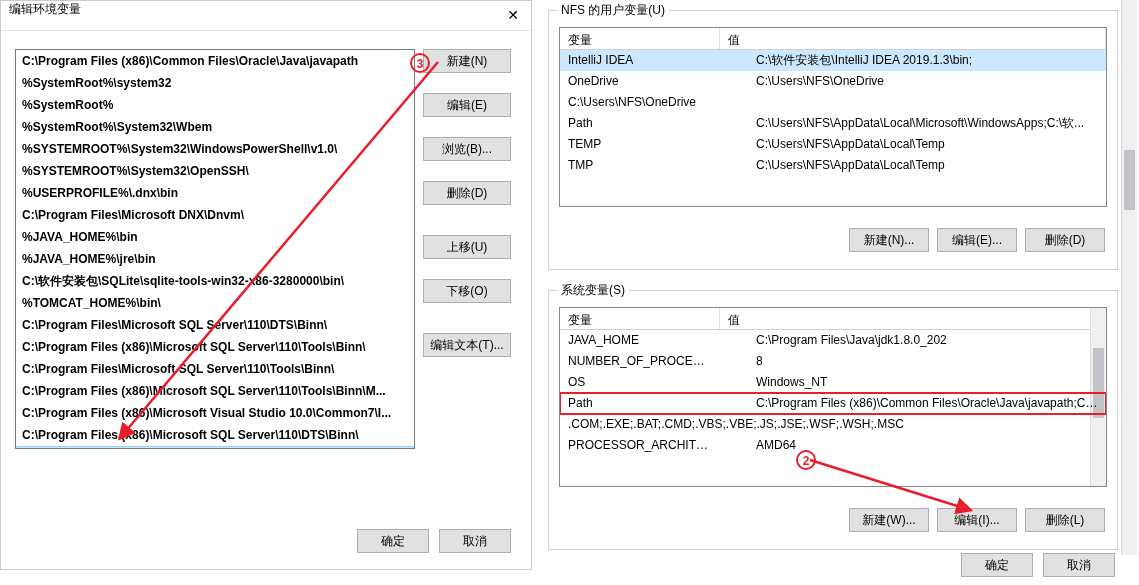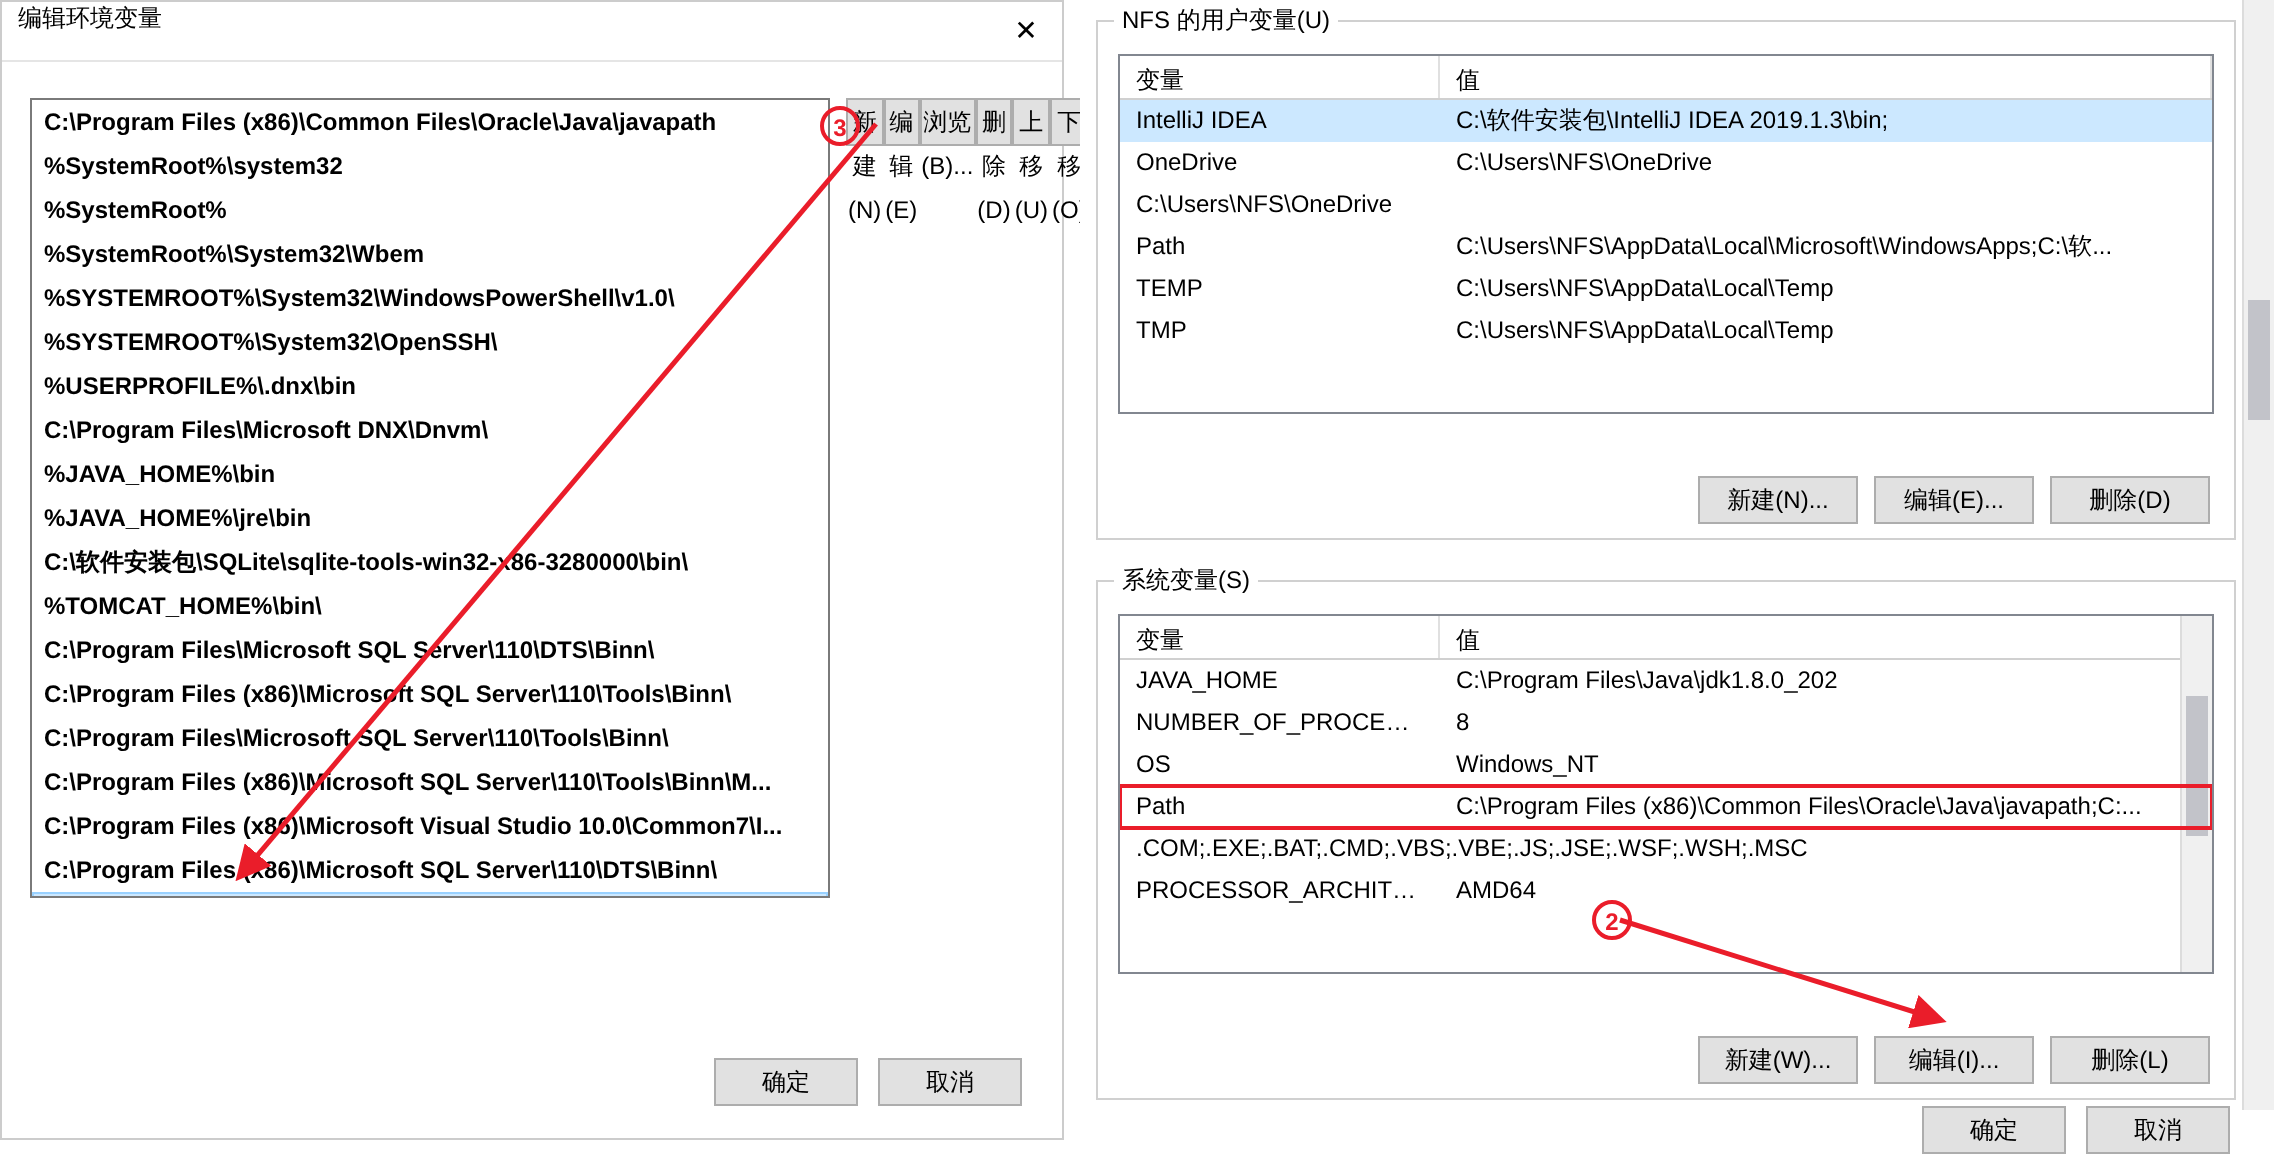--- a/index.html
+++ b/index.html
@@ -76,21 +76,21 @@
   border: 1px solid #adadad;
   font-size: 12px;
   font-family: inherit;
   cursor: default;
 }
 .left-buttons {
   position: absolute;
   right: 0; top: 0;
   width: 94px;
   display: flex;
-  flex-direction: row;
+  flex-direction: column;
   gap: 0;
 }
 .left-buttons .btn { width: 88px; }
 .gap20 { height: 20px; }
 .gap30 { height: 30px; }
 .left-footer {
   position: absolute;
   right: 20px; bottom: 16px;
   display: flex;
   gap: 10px;
@@ -137,37 +137,38 @@
   font-size: 12px;
   border-right: 1px solid #e0e0e0;
 }
 .col-var { width: 160px; }
 .col-val { flex: 1; }
 .var-table .trow {
   display: flex;
   height: 21px;
   line-height: 21px;
   font-size: 12px;
+  gap: 28px;
 }
 .var-table .trow .col {
   padding: 0 8px;
   white-space: nowrap;
   overflow: hidden;
   text-overflow: ellipsis;
 }
 .var-table .trow.sel { background: #cce8ff; }
 .var-table .trow.hl-red {
   outline: 2px solid #ea1d2a;
   outline-offset: -1px;
   position: relative;
   z-index: 2;
 }
 .group-buttons {
   position: absolute;
-  right: 12px; bottom: 7px;
+  right: 12px; bottom: 17px;
   display: flex;
   gap: 8px;
   margin-left: 19px;
 }
 .group-buttons .btn { width: 80px; }
 
 .right-footer {
   position: absolute;
   right: 20px; bottom: 8px;
   display: flex;

